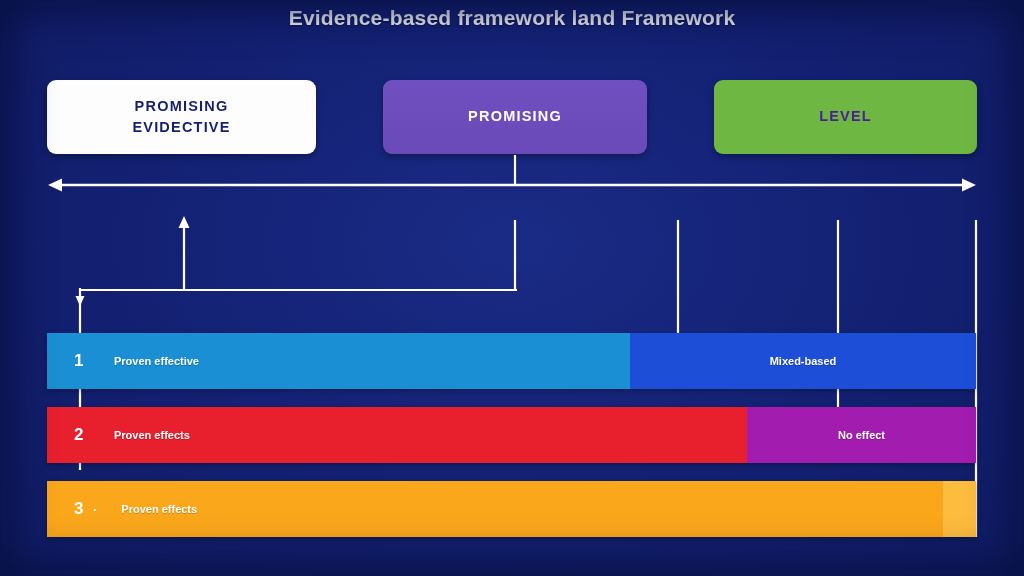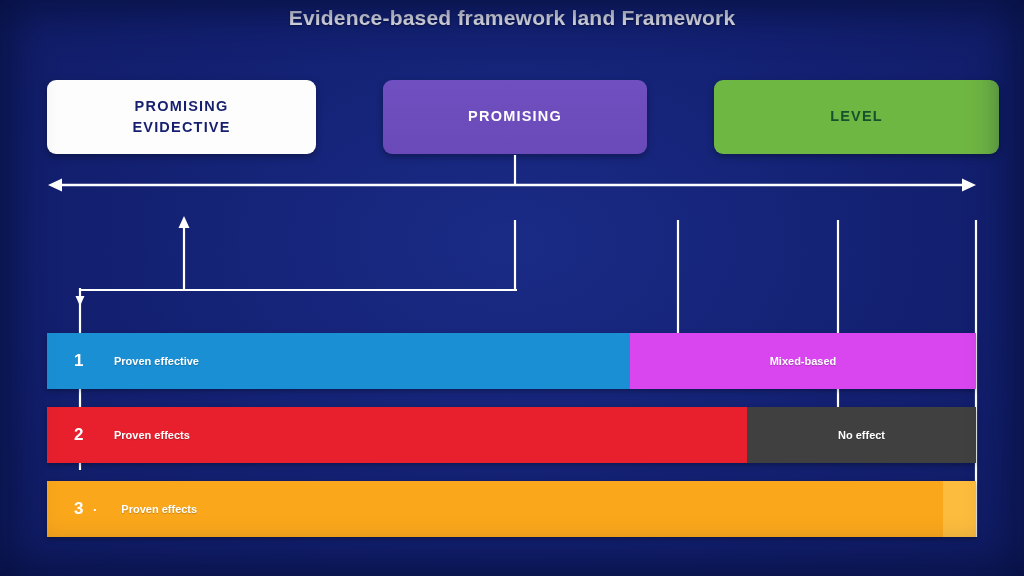--- a/index.html
+++ b/index.html
@@ -69,23 +69,23 @@
     background: #fdfdfd;
     color: #151f6e;
   }
   #cat-promising {
     left: 383px; width: 264px;
     background: linear-gradient(180deg,#7050c0 0%,#6a49b8 100%);
     color: #ffffff;
     text-align: center;
   }
   #cat-level {
-    left: 714px; width: 285px;
+    left: 714px; width: 263px;
     background: #6fb743;
-    color: #14532d;
+    color: #4c1d95;
   }
 
   
   #connectors {
     position: absolute;
     left: 0; top: 0;
     width: 1024px; height: 576px;
     pointer-events: none;
   }
 
@@ -140,23 +140,23 @@
     left: 0; right: 0;
     display: flex;
     justify-content: center;
     align-items: center;
     height: 100%;
     pointer-events: none;
   }
 
   
   #r1-main  { background: #1b8fd4; }
-  #r1-light { background: #d946ef; }
+  #r1-light { background: #1d4ed8; }
   #r2-main  { background: #e8202e; }
-  #r2-light { background: #404040; }
+  #r2-light { background: #a21caf; }
   #r3-main  { background: #faa71b; }
   #r3-light { background: #fcbc3d; }
 </style>
 </head>
 <body>
 
 <div id="stage">
   <div id="inner-frame"></div>
 
   <div class="title">Evidence-based framework land Framework</div>

